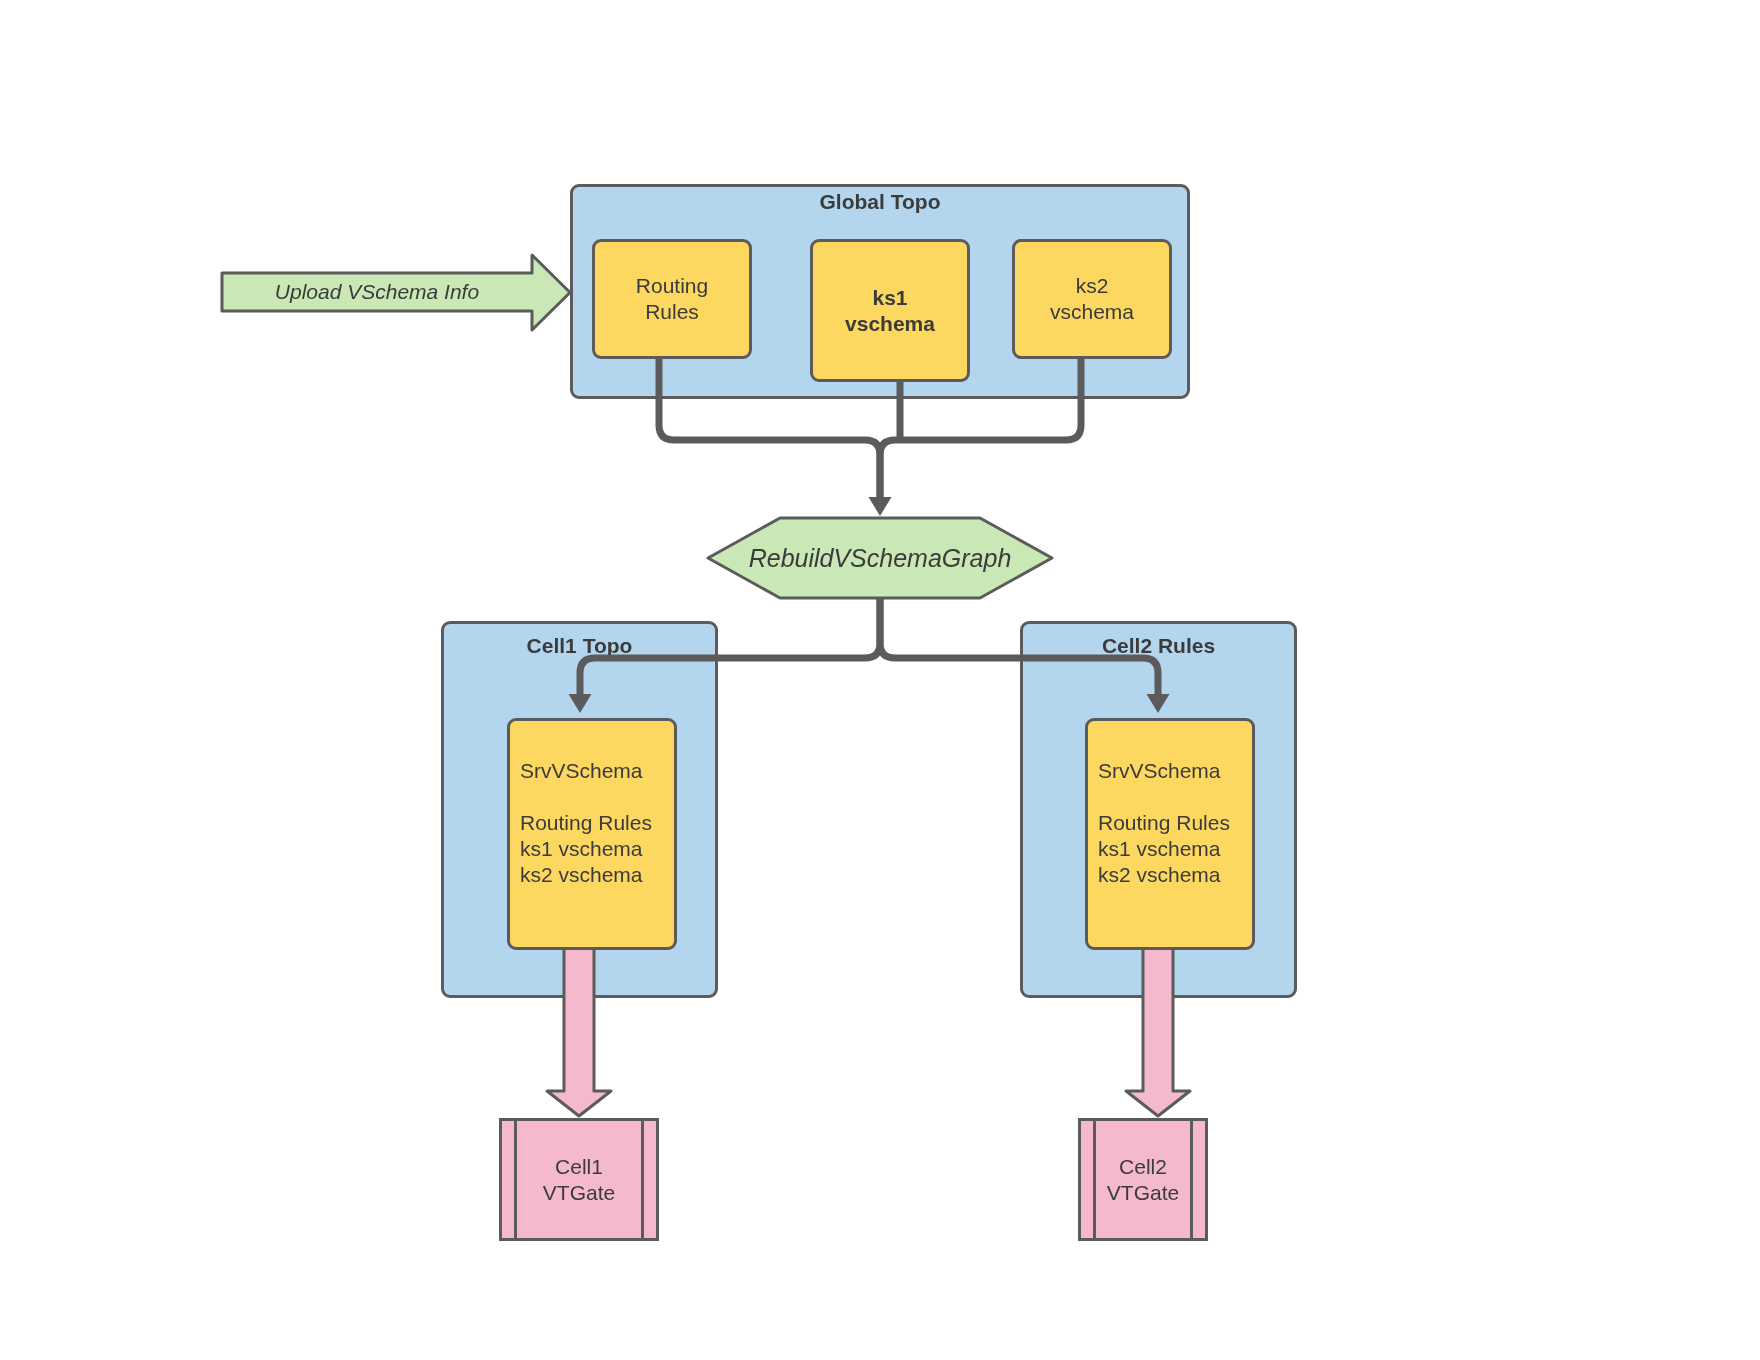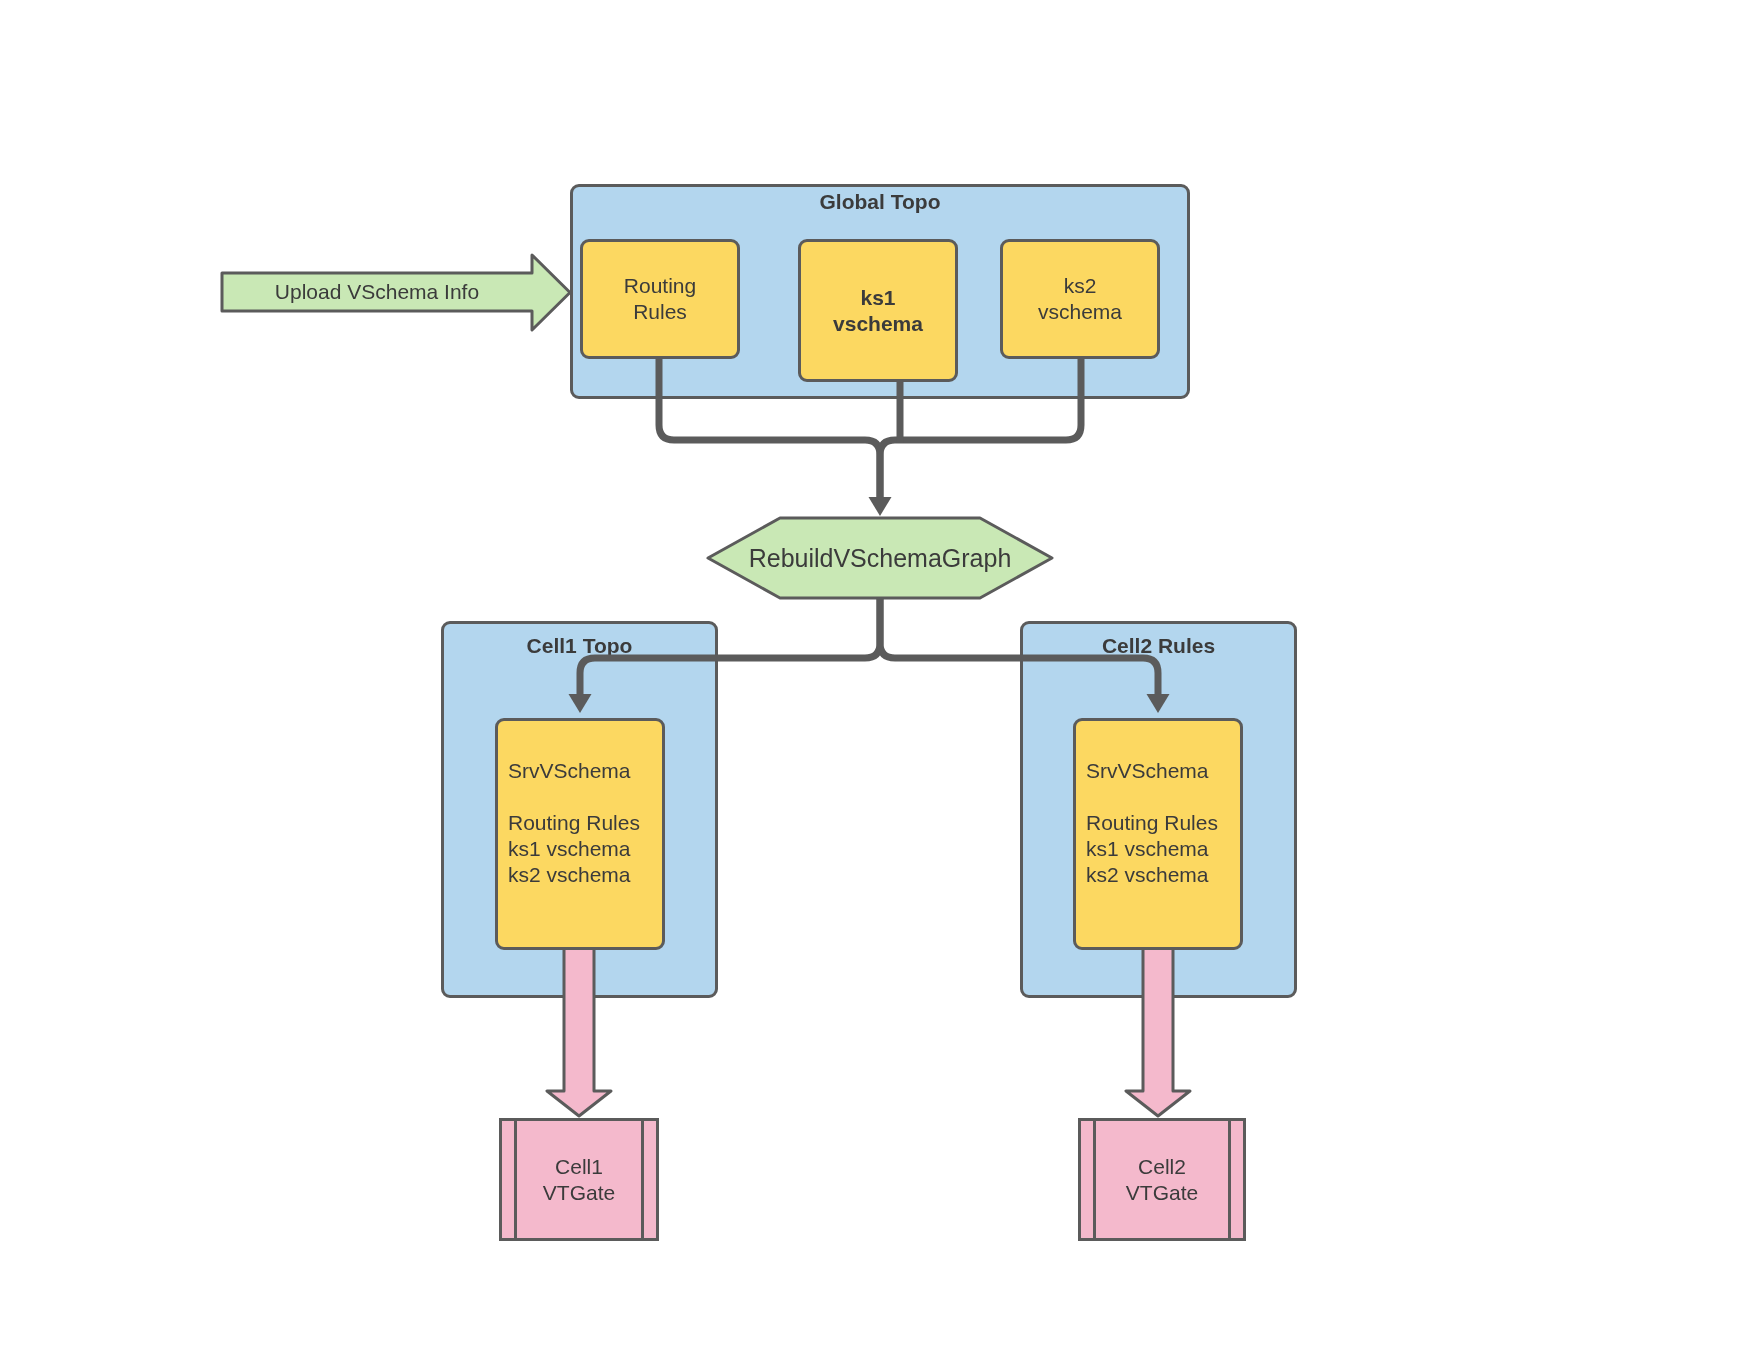--- a/index.html
+++ b/index.html
@@ -15,38 +15,39 @@
   .bluebox{
     position:absolute;z-index:1;box-sizing:border-box;
     background:#B3D6EE;border:3px solid #5B5B5B;border-radius:9px;
   }
   .bluebox .title{
     text-align:center;font-weight:bold;font-size:21px;line-height:27px;padding-top:1px;
   }
   .yellowbox{
     position:absolute;z-index:3;box-sizing:border-box;
     background:#FCD861;border:3px solid #5B5B5B;border-radius:9px;
-    font-size:21px;line-height:26px;
+    font-size:21px;line-height:26px;margin-left:12px;
   }
   .centered-lines{
     display:flex;flex-direction:column;align-items:center;justify-content:center;
     height:100%;text-align:center;
   }
   .srv-text{padding:37px 6px 0 10px;text-align:left;}
   .tline{height:26px;white-space:nowrap;}
   .vtgate{
     position:absolute;z-index:3;box-sizing:border-box;
     background:#F4B9CC;border:3px solid #5B5B5B;border-radius:0;
     font-size:21px;line-height:26px;
   }
   .vtgate .vline{position:absolute;top:0;bottom:0;width:3px;background:#5B5B5B;}
   .overlay-label{
     position:absolute;z-index:3;font-size:21px;
     display:flex;align-items:center;justify-content:center;text-align:center;
     white-space:nowrap;
+    font-style:italic;
   }
   .hex-label{font-size:25px;}
 </style>
 </head>
 <body>
 
 <div class="canvas">
 
   <div class="bluebox" style="left:570px;top:184px;width:620px;height:215px;">
     <div class="title">Global Topo</div>
@@ -123,21 +124,21 @@
   </div>
 
   <div class="vtgate" style="left:499px;top:1118px;width:160px;height:123px;">
     <div class="vline" style="left:12px;"></div>
     <div class="vline" style="right:12px;"></div>
     <div class="centered-lines">
       <div class="tline">Cell1</div>
       <div class="tline">VTGate</div>
     </div>
   </div>
-  <div class="vtgate" style="left:1078px;top:1118px;width:168px;height:123px;">
+  <div class="vtgate" style="left:1078px;top:1118px;width:130px;height:123px;">
     <div class="vline" style="left:12px;"></div>
     <div class="vline" style="right:12px;"></div>
     <div class="centered-lines">
       <div class="tline">Cell2</div>
       <div class="tline">VTGate</div>
     </div>
   </div>
 
 </div>
 

